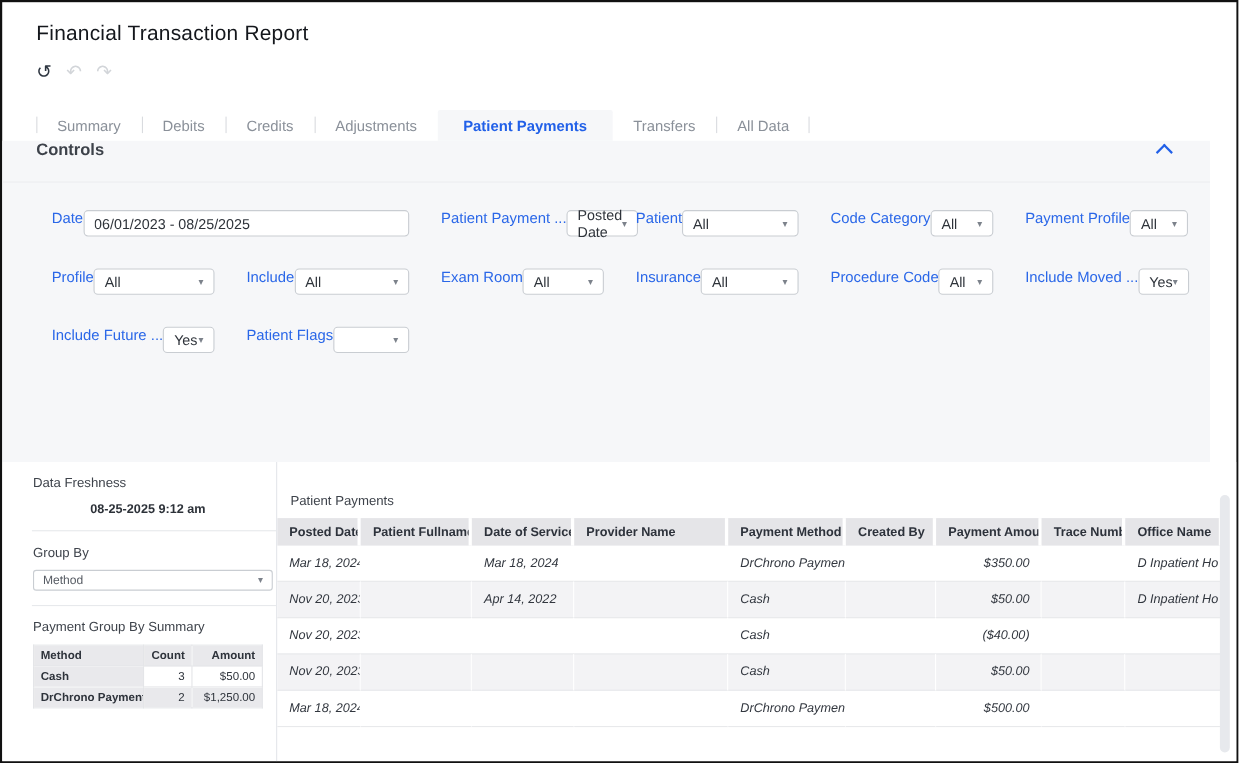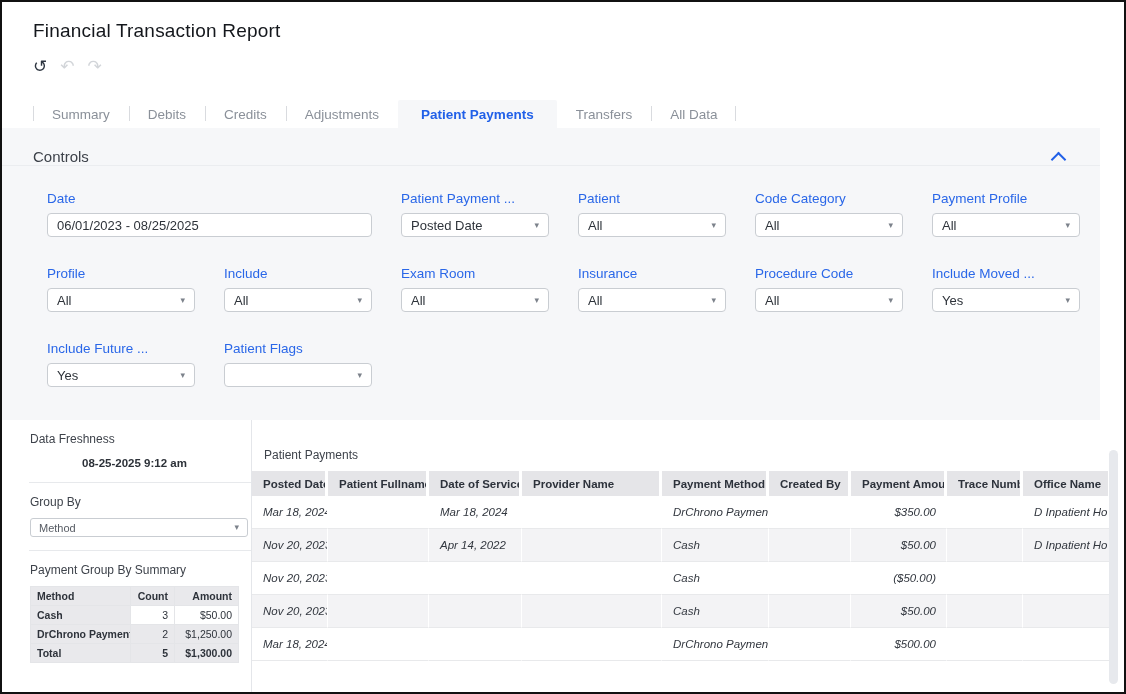--- a/index.html
+++ b/index.html
@@ -18,25 +18,25 @@
   
   .tabs{position:absolute;top:98px;left:31px;right:0;height:28px;display:flex;align-items:stretch;}
   .tab{position:relative;display:flex;align-items:center;padding:0 19px;font-size:13.5px;color:#8a9099;cursor:pointer;white-space:nowrap;}
   .tab::before{content:"";position:absolute;left:0;top:6px;height:15px;width:1px;background:#d9dbdf;}
   .tab.active{background:#f6f7f9;color:#2160e8;font-weight:bold;padding:0 23px;border-radius:2px 2px 0 0;}
   .tab.active::before{display:none;}
   .tab.active + .tab::before{display:none;}
   .tab:last-child::after{content:"";position:absolute;right:0;top:6px;height:15px;width:1px;background:#d9dbdf;}
   
   .controls{position:absolute;top:126px;left:0;width:1098px;height:292px;background:#f6f7f9;box-sizing:border-box;}
-  .controls-header{display:flex;align-items:flex-end;height:37px;padding:0 36px 0 31px;border-bottom:1px solid #ebedf0;}
+  .controls-header{display:flex;align-items:flex-start;height:37px;padding:0 36px 0 31px;border-bottom:1px solid #ebedf0;font-weight:bold;}
   .controls-title{font-size:15px;color:#3d424a;}
   .chevron-up{width:9px;height:9px;border-left:2px solid #2160e8;border-top:2px solid #2160e8;transform:rotate(45deg);margin-left:auto;margin-top:5px;cursor:pointer;}
   .filters{margin:25px 0 0 45px;display:grid;grid-template-columns:repeat(6,148px);column-gap:29px;row-gap:29px;}
-  .filter{display:flex;flex-direction:column;}
+  .filter{display:flex;flex-direction:row;}
   .f-date{grid-column:1 / span 2;}
   .f-label{font-size:13.5px;color:#2a67e8;margin-bottom:7px;white-space:nowrap;}
   .f-input,.f-select{
     box-sizing:border-box;height:24px;background:#fff;border:1px solid #c9cdd2;border-radius:4px;
     font-size:13px;color:#2e333a;display:flex;align-items:center;padding:0 9px;width:100%;
     font-family:"Liberation Sans",sans-serif;
   }
   .f-input{outline:none;}
   .f-select{cursor:pointer;}
   .dd-arrow{margin-left:auto;font-size:9px;color:#7c828b;line-height:1;}
@@ -252,25 +252,20 @@
             <tr>
               <td class="m">Cash</td>
               <td class="num">3</td>
               <td class="num">$50.00</td>
             </tr>
             <tr class="alt">
               <td class="m">DrChrono Payments</td>
               <td class="num">2</td>
               <td class="num">$1,250.00</td>
             </tr>
-            <tr class="total">
-              <td class="m">Total</td>
-              <td class="num">5</td>
-              <td class="num">$1,300.00</td>
-            </tr>
           </tbody>
         </table>
       </div>
     </div>
 
     <div class="main">
       <div class="pp-title">Patient Payments</div>
       <table class="pp-table">
         <colgroup>
           <col style="width:76px">
@@ -319,21 +314,21 @@
             <td></td>
             <td>D Inpatient Ho</td>
           </tr>
           <tr>
             <td>Nov 20, 2023</td>
             <td></td>
             <td></td>
             <td></td>
             <td>Cash</td>
             <td></td>
-            <td class="num">($50.00)</td>
+            <td class="num">($40.00)</td>
             <td></td>
             <td></td>
           </tr>
           <tr class="alt">
             <td>Nov 20, 2023</td>
             <td></td>
             <td></td>
             <td></td>
             <td>Cash</td>
             <td></td>

